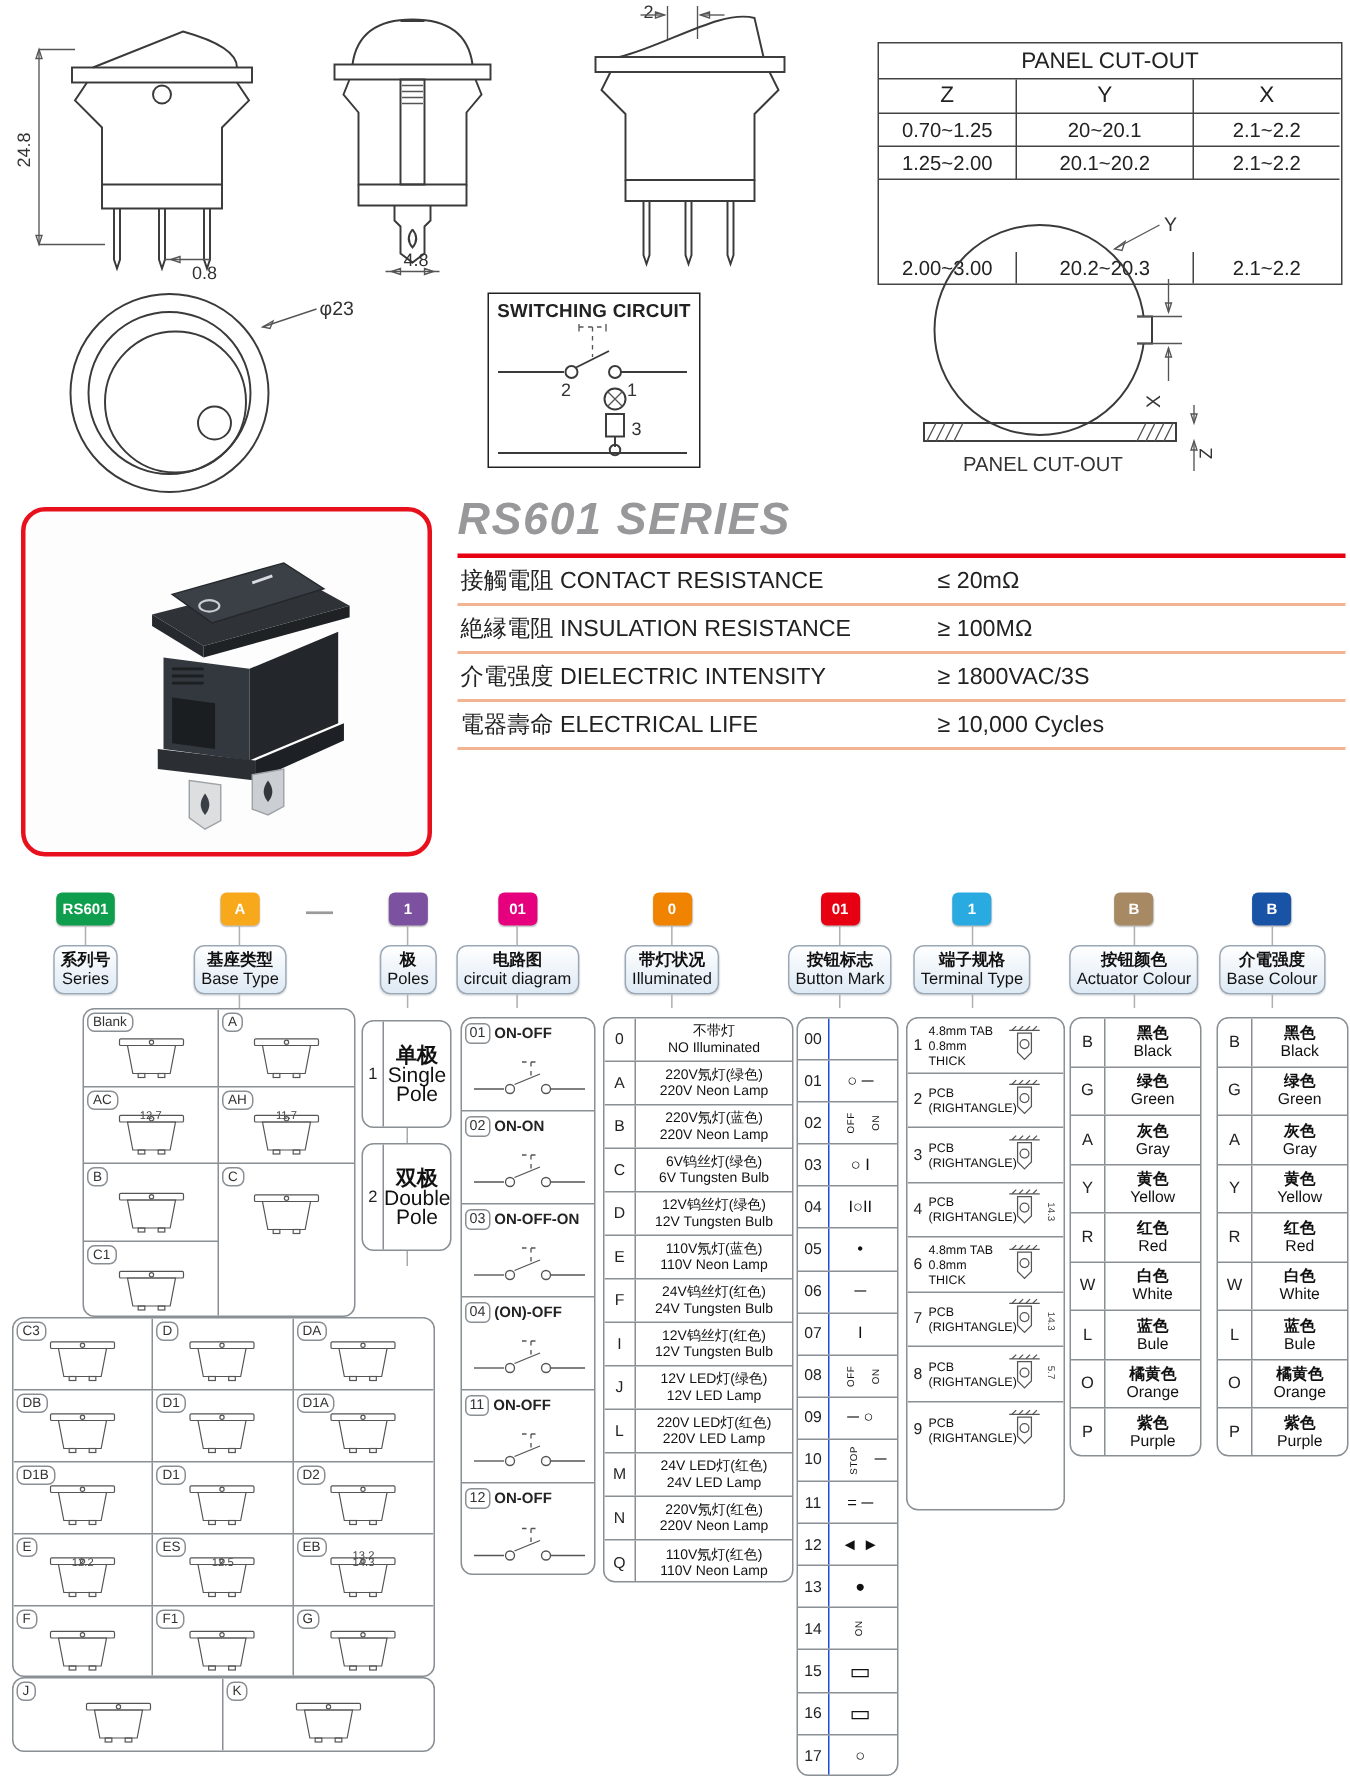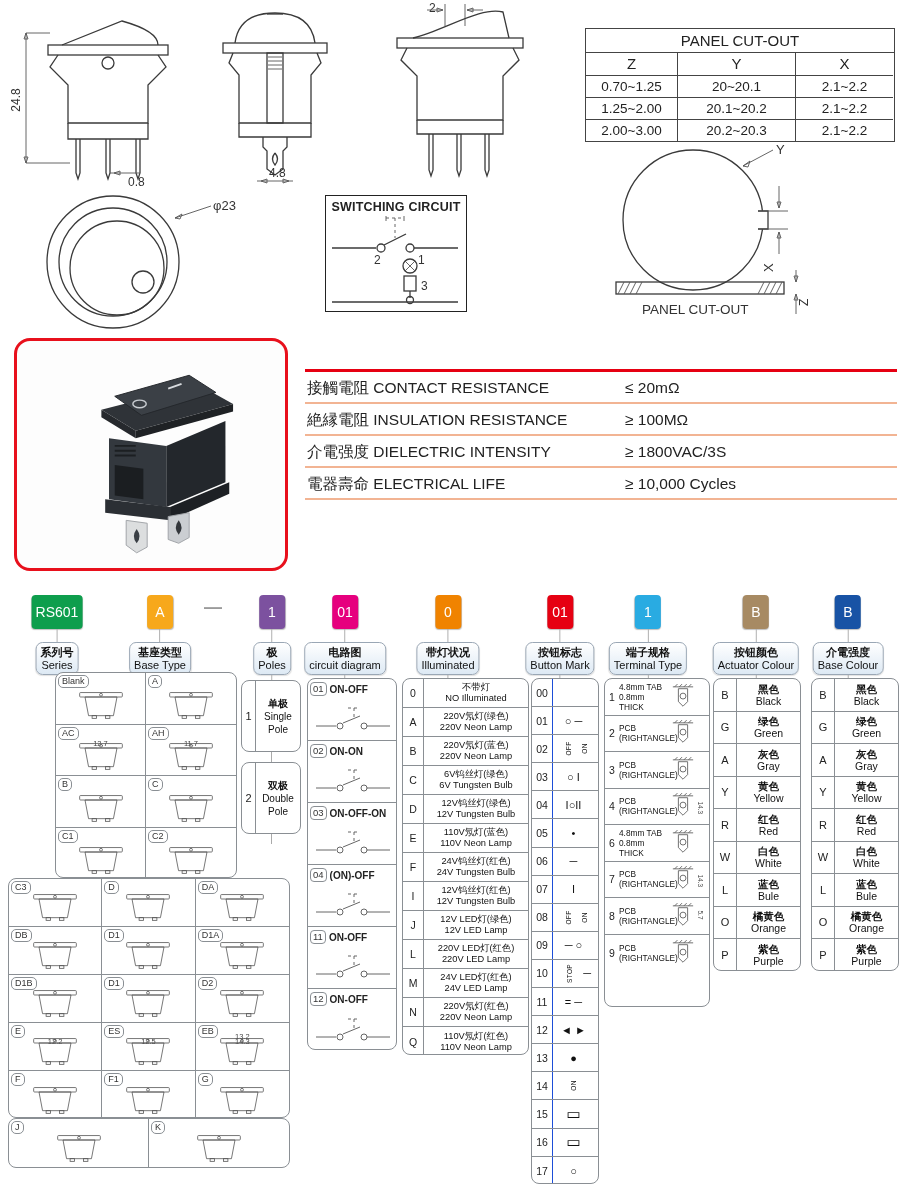--- a/index.html
+++ b/index.html
@@ -14,37 +14,37 @@
   
   .d-abs { position: absolute; }
 
   
   .ct { position: absolute; left: 585px; top: 28px; width: 310px; border: 1.5px solid #444; font-size: 14px; color: #222; background: #fff; }
   .ct-title { text-align: center; line-height: 23px; border-bottom: 1px solid #444; font-size: 15px; }
   .ct-head, .ct-row { display: grid; grid-template-columns: 92px 118px 97px; }
   .ct-head span, .ct-row span { text-align: center; line-height: 21px; border-right: 1px solid #444; border-bottom: 1px solid #444; font-size: 13.5px; }
   .ct-head span { font-size: 15px; line-height: 22px; }
   .ct-head span:last-child, .ct-row span:last-child { border-right: none; }
-  .ct-row:last-of-type span { border-bottom: none; }
+  .ct-row:last-of-type span { border-bottom: none; margin-top: 48px; }
 
   
   .sc-box { position: absolute; left: 325px; top: 195px; width: 142px; height: 117px; border: 1.5px solid #222; background: #fff; }
   .sc-title { text-align: center; font-size: 12.5px; color: #222; padding-top: 4px; font-weight: 600; letter-spacing: 0.2px; }
 
   
   .photo-box { position: absolute; left: 14px; top: 338px; width: 274px; height: 233px; border: 3px solid #e8101c; border-radius: 16px; background: #fdfdfd; display: flex; align-items: center; justify-content: center; }
   .series-title { position: absolute; left: 305px; top: 330px; font-size: 30px; font-style: italic; font-weight: bold; color: #98989a; letter-spacing: 1px; }
   .specs { position: absolute; left: 305px; top: 369px; width: 592px; border-top: 3px solid #e60012; }
   .spec-row { display: flex; border-bottom: 2px solid #f2b493; padding: 3px 0 2px 2px; }
   .spec-label { width: 318px; font-size: 15.5px; color: #222; line-height: 25px; }
   .spec-value { flex: 1; font-size: 15.5px; color: #222; line-height: 25px; white-space: pre-wrap; }
 
   
   .badge-group { position: absolute; top: 595px; display: flex; flex-direction: column; align-items: center; transform: translateX(-50%); }
-  .badge { height: 34px; min-width: 26px; padding: 0 4px; border-radius: 4px; color: #fff; font-size: 14px; font-weight: normal; display: flex; align-items: center; justify-content: center; box-shadow: 0 1px 1px rgba(0,0,0,.25); }
+  .badge { height: 22px; min-width: 26px; padding: 0 4px; border-radius: 4px; color: #fff; font-size: 10px; font-weight: bold; display: flex; align-items: center; justify-content: center; box-shadow: 0 1px 1px rgba(0,0,0,.25); }
   .stub { width: 1px; height: 13px; background: #b0b0b0; }
   .stub2 { width: 1px; height: 9px; background: #b0b0b0; }
   .cap { border: 1px solid #9aa7b5; border-radius: 7px; background: linear-gradient(#ffffff, #dde9f4); padding: 3px 4px 2px; text-align: center; box-shadow: 0 1px 1px rgba(0,0,0,.12); }
   .cap-cn { font-size: 11px; font-weight: 600; color: #111; line-height: 13px; }
   .cap-en { font-size: 11px; color: #111; line-height: 13px; white-space: nowrap; }
   .g0 { left: 57px; } .g1 { left: 160px; } .g2 { left: 272px; } .g3 { left: 345px; } .g4 { left: 448px; }
   .g5 { left: 560px; } .g6 { left: 648px; } .g7 { left: 756px; } .g8 { left: 848px; }
   .sep-dash { position: absolute; left: 204px; top: 597px; font-size: 18px; font-weight: bold; color: #9a9a9a; }
 
   .col-box { position: absolute; border: 1px solid #8a8f94; border-radius: 8px; background: #fff; overflow: hidden; }
@@ -63,21 +63,21 @@
   .bt-code { position: absolute; top: 2px; left: 2px; font-size: 9px; color: #333; border: 1px solid #8a8f94; border-radius: 5px; padding: 0 3px; line-height: 11px; background: #fff; z-index: 2; }
   .bt-dim { position: absolute; top: 14px; left: 0; right: 0; text-align: center; font-size: 7.5px; color: #444; }
   .bt-dim2 { position: absolute; top: 9px; left: 0; right: 0; text-align: center; font-size: 7.5px; color: #444; }
   .bt-icon { position: absolute; left: 50%; bottom: 3px; transform: translateX(-50%); width: 58px; height: 32px; }
 
   
   .poles-wrap { position: absolute; left: 241px; top: 680px; width: 60px; }
   .pole-cell { position: relative; border: 1px solid #8a8f94; border-radius: 8px; height: 72px; display: flex; background: #fff; }
   .pole-gap { width: 1px; height: 10px; background: #aaa; margin: 0 auto; }
   .pole-code { width: 17px; border-right: 1px solid #8a8f94; display: flex; align-items: center; justify-content: center; font-size: 11px; color: #222; }
-  .pole-txt { flex: 1; display: flex; flex-direction: column; align-items: center; justify-content: center; font-size: 10px; color: #111; line-height: 13px; text-align: center; }
+  .pole-txt { flex: 1; display: flex; flex-direction: column; align-items: center; justify-content: center; font-size: 14px; color: #111; line-height: 13px; text-align: center; }
   .pole-cn { font-weight: 600; }
 
   
   .cd { left: 307px; top: 678px; width: 90px; height: 372px; }
   .cd-row { height: 62px; border-bottom: 1px solid #8a8f94; position: relative; }
   .cd-row:last-of-type { border-bottom: none; }
   .cd-top { display: flex; align-items: center; gap: 3px; padding: 3px 2px 0 2px; }
   .cd-code { border: 1px solid #8a8f94; border-radius: 4px; font-size: 9.5px; padding: 0 2px; line-height: 12px; color: #333; }
   .cd-label { font-size: 10px; font-weight: 600; color: #222; white-space: nowrap; }
   .cd-sch { position: absolute; left: 4px; bottom: 4px; width: 82px; height: 30px; }
@@ -261,20 +261,21 @@
       <polygon points="72,116 72,148 102,152 102,120" fill="#1b1e21"></polygon>
       <polygon points="62,152 62,166 130,174 130,160" fill="#2b2f34"></polygon>
       <polygon points="130,160 192,134 192,146 130,174" fill="#1d2024"></polygon>
       <polygon points="84,174 106,177 106,202 95,208 84,200" fill="#dcdedf" stroke="#9fa3a7" stroke-width="1"></polygon>
       <path d="M95,183 q6,8 0,15 q-6,-7 0,-15" fill="#3a3f45"></path>
       <polygon points="128,170 150,166 150,192 139,198 128,194" fill="#cbced2" stroke="#9fa3a7" stroke-width="1"></polygon>
       <path d="M139,174 q6,8 0,15 q-6,-7 0,-15" fill="#33373c"></path>
     </svg>
   </div>
 
+  <div class="series-title">RS601 SERIES</div>
 
   <div class="specs">
       <div class="spec-row">
         <div class="spec-label">接觸電阻 CONTACT RESISTANCE</div>
         <div class="spec-value">≤ 20mΩ</div>
       </div>
       <div class="spec-row">
         <div class="spec-label">絶縁電阻 INSULATION RESISTANCE</div>
         <div class="spec-value">≥ 100MΩ</div>
       </div>
@@ -442,31 +443,20 @@
         <span class="bt-code">C1</span>
         <span class="bt-dim"></span>
         <svg class="bt-icon" viewBox="0 0 60 36">
           <rect class="thin" x="6" y="4" width="48" height="5" rx="1"></rect>
           <circle class="thin" cx="30" cy="6.5" r="1.6"></circle>
           <polygon class="thin" points="12,9 48,9 44,30 16,30"></polygon>
           <rect class="thin" x="20" y="30" width="5" height="3"></rect>
           <rect class="thin" x="35" y="30" width="5" height="3"></rect>
         </svg>
       </div>
-      <div class="bt-cell">
-        <span class="bt-code">C2</span>
-        <span class="bt-dim"></span>
-        <svg class="bt-icon" viewBox="0 0 60 36">
-          <rect class="thin" x="6" y="4" width="48" height="5" rx="1"></rect>
-          <circle class="thin" cx="30" cy="6.5" r="1.6"></circle>
-          <polygon class="thin" points="12,9 48,9 44,30 16,30"></polygon>
-          <rect class="thin" x="20" y="30" width="5" height="3"></rect>
-          <rect class="thin" x="35" y="30" width="5" height="3"></rect>
-        </svg>
-      </div>
   </div>
 
   <div class="col-box bt3">
     <div class="bt-cell">
         <span class="bt-code">C3</span>
         <span class="bt-dim"></span>
         <span class="bt-dim2"></span>
         <svg class="bt-icon" viewBox="0 0 60 36">
           <rect class="thin" x="6" y="4" width="48" height="5" rx="1"></rect>
           <circle class="thin" cx="30" cy="6.5" r="1.6"></circle>

